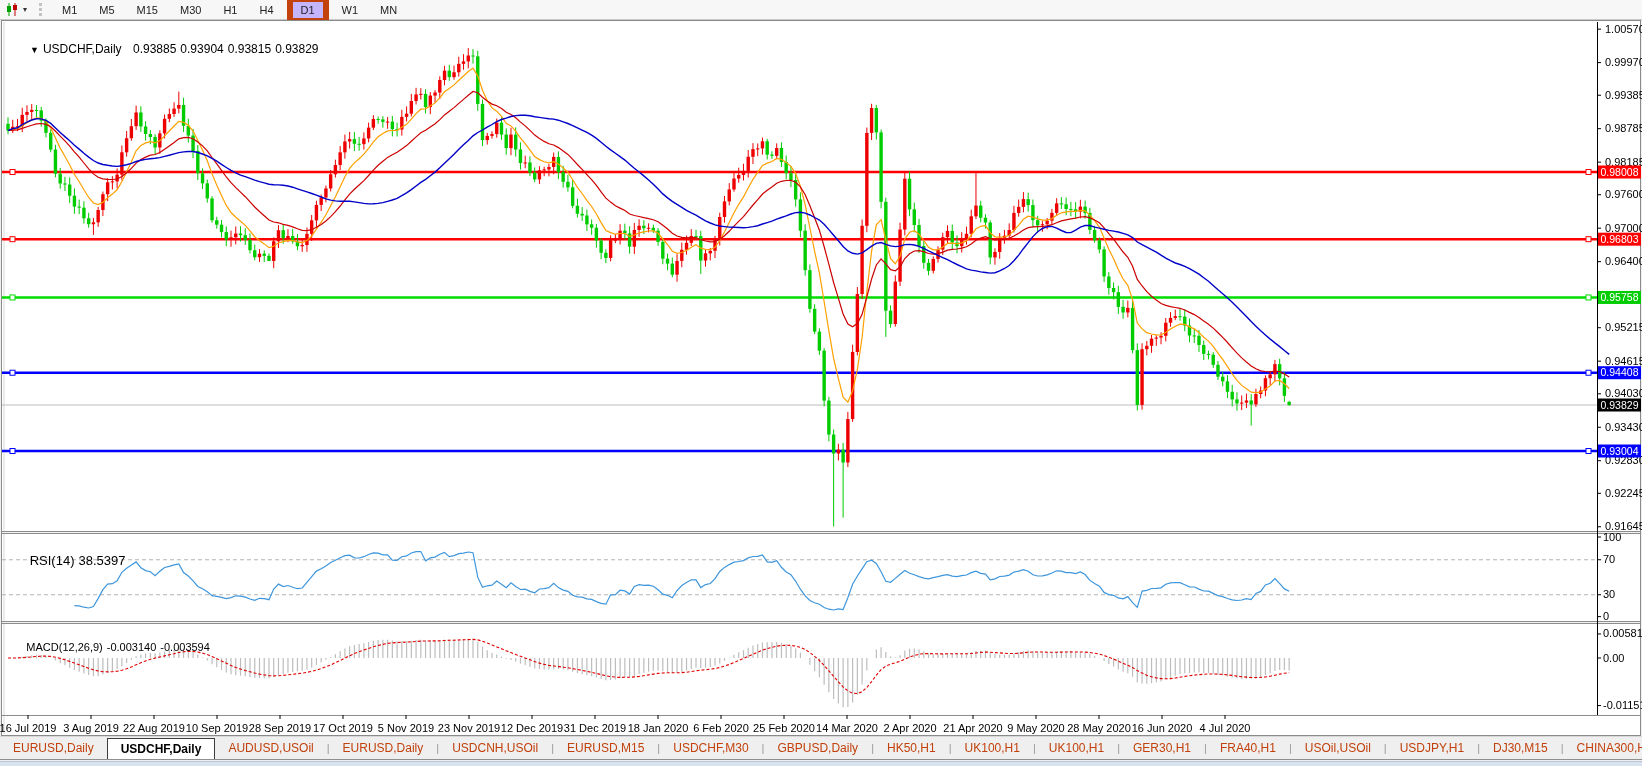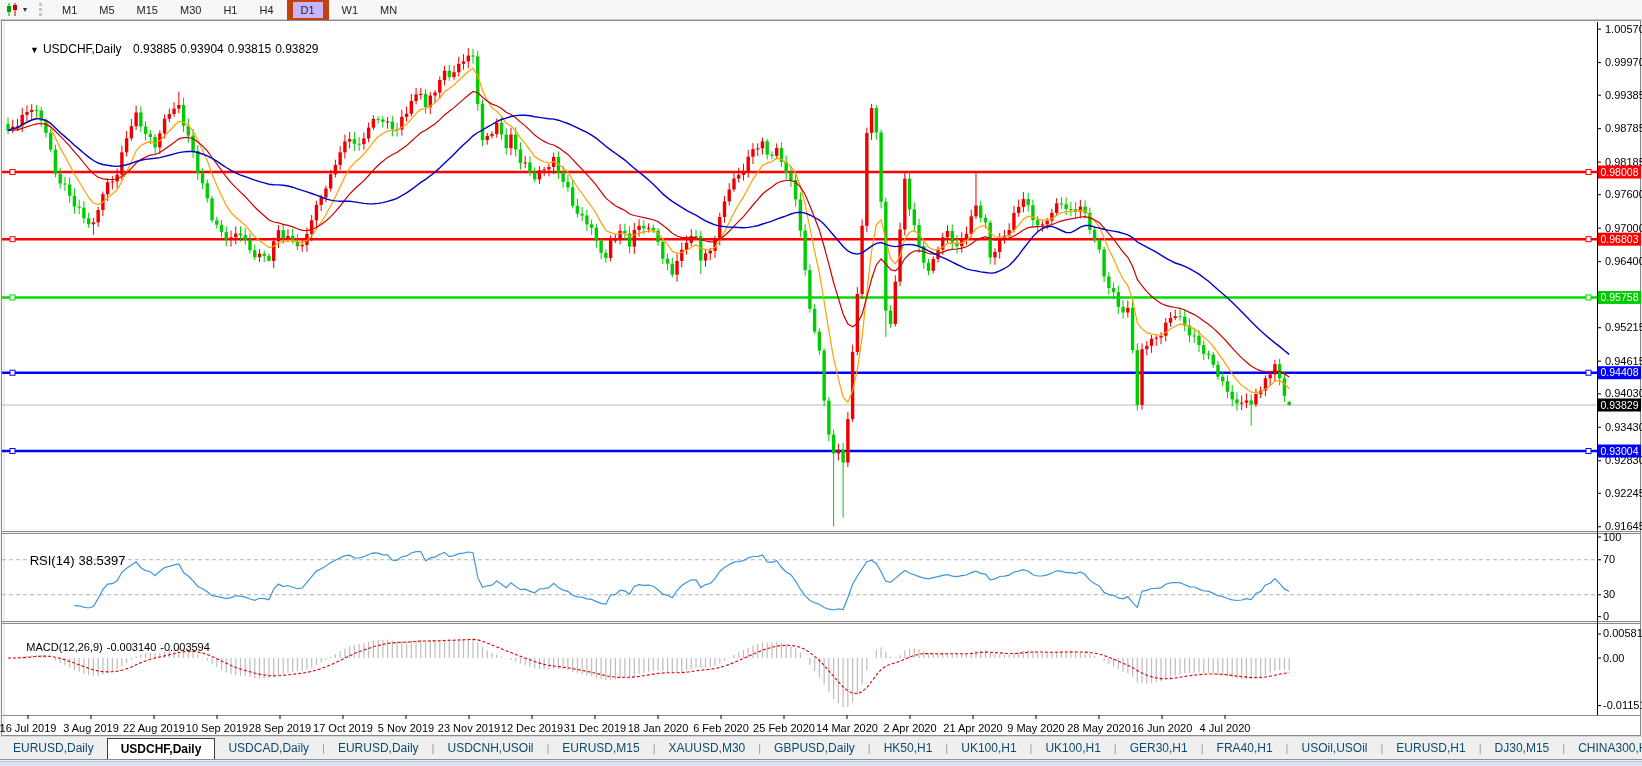--- a/index.html
+++ b/index.html
@@ -20,21 +20,21 @@
   .overlay-label{position:absolute;font-size:12px;white-space:pre;pointer-events:none;}
   .overlay-label span{margin-right:4px;}
   #main-title{left:10px;top:8px;}
   #rsi-label{left:8px;top:518px;font-size:13px;}
   #macd-label{left:8px;top:609px;font-size:11px;}
   .tri{font-size:9px;margin-right:6px;}
   
   #tabbar{position:absolute;left:0;top:736px;width:1642px;height:24px;background:#efefef;
           border-top:1px solid #d8d8d8;border-bottom:1px solid #8f8f8f;display:flex;align-items:stretch;
           font-size:12px;overflow:hidden;}
-  .tab{display:flex;align-items:center;padding:0 13px;color:#0c4a6e;cursor:default;white-space:nowrap;}
+  .tab{display:flex;align-items:center;padding:0 13px;color:#c2410c;cursor:default;white-space:nowrap;}
   .tab.active{background:#fff;border:1px solid #3d3d3d;border-bottom:none;font-weight:bold;color:#000;margin-top:1px;}
   .tabsep{display:flex;align-items:center;color:#9a9a9a;font-size:11px;}
   
   #statusbar{position:absolute;left:0;top:761px;width:1642px;height:5px;background:#d9e3f0;border-top:1px solid #b9c6d8;}
   text{font-family:"Liberation Sans",sans-serif;}
 </style>
 </head>
 <body>
 
 <div id="app">
@@ -1028,45 +1028,45 @@
     </div>
     <div class="overlay-label" id="macd-label">
       <span>MACD(12,26,9)</span><span>-0.003140</span><span>-0.003594</span>
     </div>
   </div>
 
   <div id="tabbar">
       <span style="width: 12px;"></span>
       <span class="tab">EURUSD,Daily</span>
       <span class="tab active">USDCHF,Daily</span>
-      <span class="tab">USDCAD,Daily</span>
+      <span class="tab">AUDUSD,USOil</span>
       <span class="tabsep">|</span>
       <span class="tab">EURUSD,Daily</span>
       <span class="tabsep">|</span>
       <span class="tab">USDCNH,USOil</span>
       <span class="tabsep">|</span>
       <span class="tab">EURUSD,M15</span>
       <span class="tabsep">|</span>
-      <span class="tab">XAUUSD,M30</span>
+      <span class="tab">USDCHF,M30</span>
       <span class="tabsep">|</span>
       <span class="tab">GBPUSD,Daily</span>
       <span class="tabsep">|</span>
       <span class="tab">HK50,H1</span>
       <span class="tabsep">|</span>
       <span class="tab">UK100,H1</span>
       <span class="tabsep">|</span>
       <span class="tab">UK100,H1</span>
       <span class="tabsep">|</span>
       <span class="tab">GER30,H1</span>
       <span class="tabsep">|</span>
       <span class="tab">FRA40,H1</span>
       <span class="tabsep">|</span>
       <span class="tab">USOil,USOil</span>
       <span class="tabsep">|</span>
-      <span class="tab">EURUSD,H1</span>
+      <span class="tab">USDJPY,H1</span>
       <span class="tabsep">|</span>
       <span class="tab">DJ30,M15</span>
       <span class="tabsep">|</span>
       <span class="tab">CHINA300,H4</span>
     </div>
 
   <div id="statusbar"></div>
 </div>
 
 </body></html>

